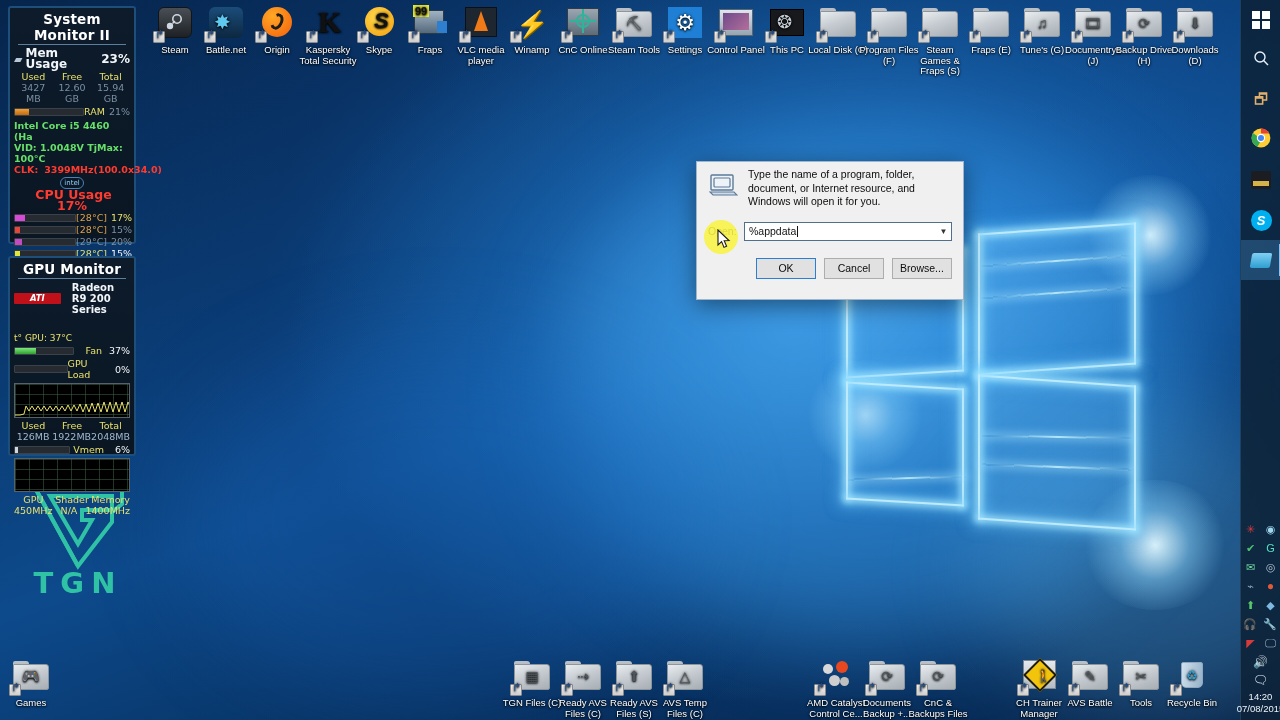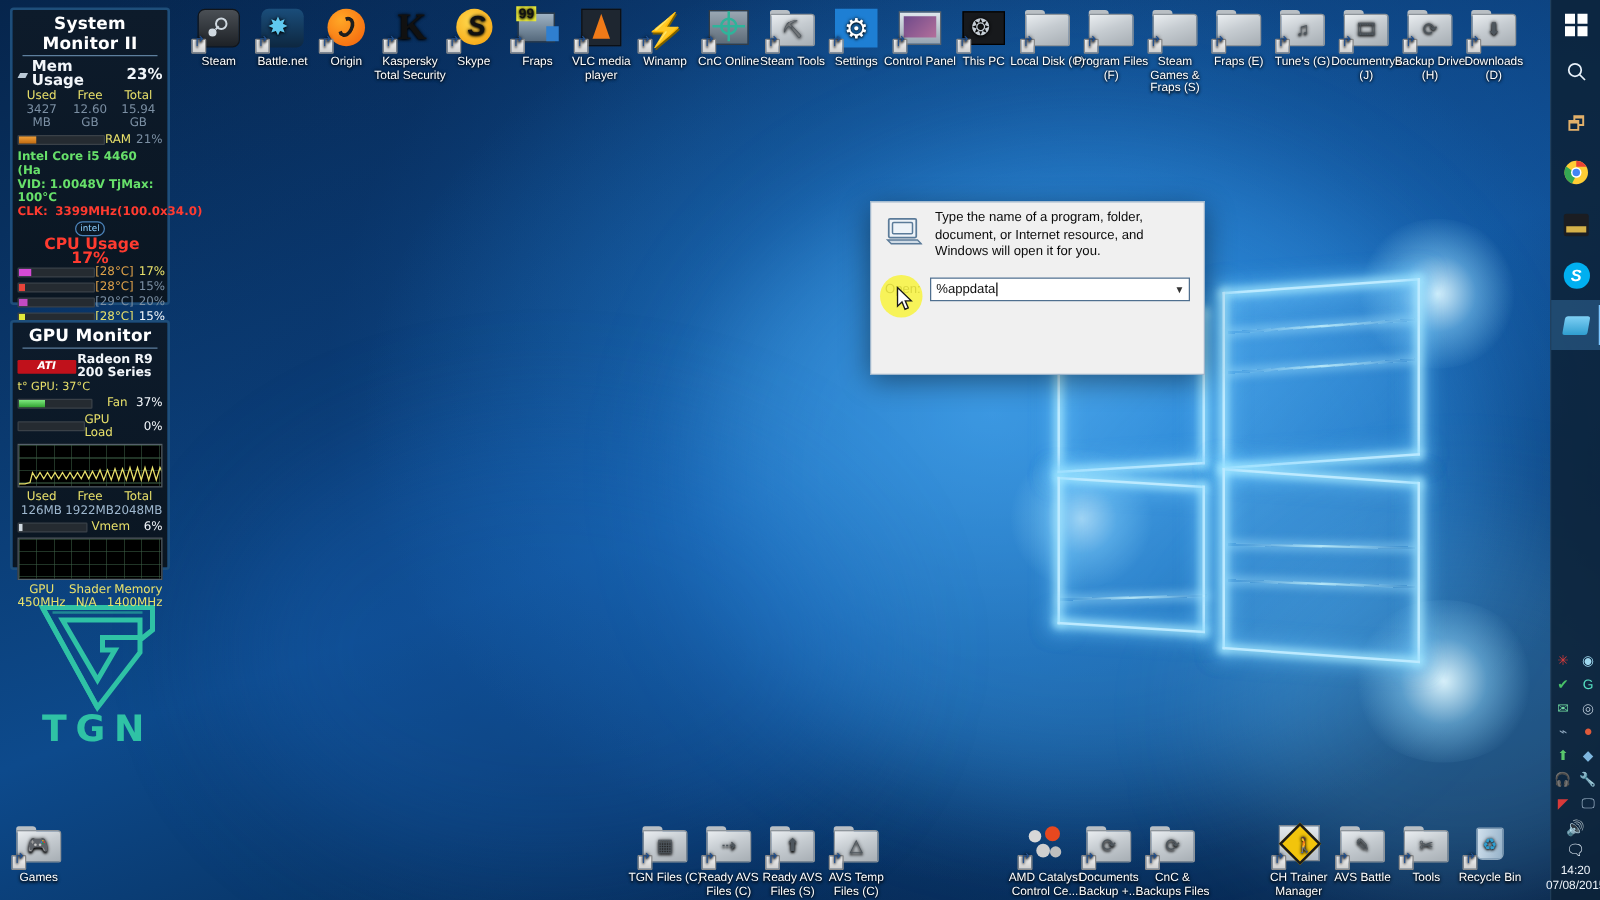--- a/index.html
+++ b/index.html
@@ -375,23 +375,23 @@
       <span class="lbl-yellow">Record:</span>
       <span style="color:#a04a3a;margin-left:3px;">1d 8:06:46:57</span>
     </div>
   </div>
 
   <div class="gadget" id="gpumon" style="left:8px;top:256px;width:128px;height:200px;">
     <div class="g-title">GPU Monitor</div>
 
     <div class="row">
       <span style="background:#c0111b;color:#fff;font-size:8.5px;font-weight:bold;font-style:italic;padding:0 16px;line-height:11px;border-radius:1px;">ATI</span>
-      <span class="lbl-white" style="font-size:10px;font-weight:bold;margin-left:1px;">Radeon R9 200 Series</span>
-    </div>
-    <div class="lbl-yellow" style="font-size:9px;margin-top:1px;">t° GPU: 37°C</div>
+      <span class="lbl-white" style="font-size:10px;font-weight:bold;margin-left:11px;">Radeon R9 200 Series</span>
+    </div>
+    <div class="lbl-yellow" style="font-size:9px;margin-top:18px;">t° GPU: 37°C</div>
 
     <div class="row" style="margin-top:2px;">
       <div class="bar" style="width:60px;">
           <i style="width:37%;background:linear-gradient(#7ee87e,#2f9f2f);"></i>
         </div>
       <span class="sp"></span>
       <span class="lbl-yellow">Fan</span>
       <span class="lbl-white" style="margin-left:6px;width:22px;text-align:right;">37%</span>
     </div>
     <div class="row" style="margin-top:2px;">
@@ -795,20 +795,25 @@
       </div>
 
       <div class="openrow">
         <div class="openlbl">Open:</div>
         <div class="combo">
           <span>%appdata</span>
             <span class="caret-blink"></span>
           <span class="caret">▼</span>
         </div>
       </div>
+    </div>
+    <div class="buttons">
+      <div class="btn default">OK</div>
+      <div class="btn">Cancel</div>
+      <div class="btn">Browse...</div>
     </div>
   </div>
 
   <div id="cursor-highlight"></div>
   <div id="cursor">
     <svg width="14" height="20" viewBox="0 0 14 20">
       <path d="M1 1 L1 16 L4.6 12.6 L7 18.4 L9.6 17.3 L7.2 11.7 L12 11.6 Z" fill="#ffffff" stroke="#1a1a1a" stroke-width="1.1"></path>
     </svg>
   </div>
 

